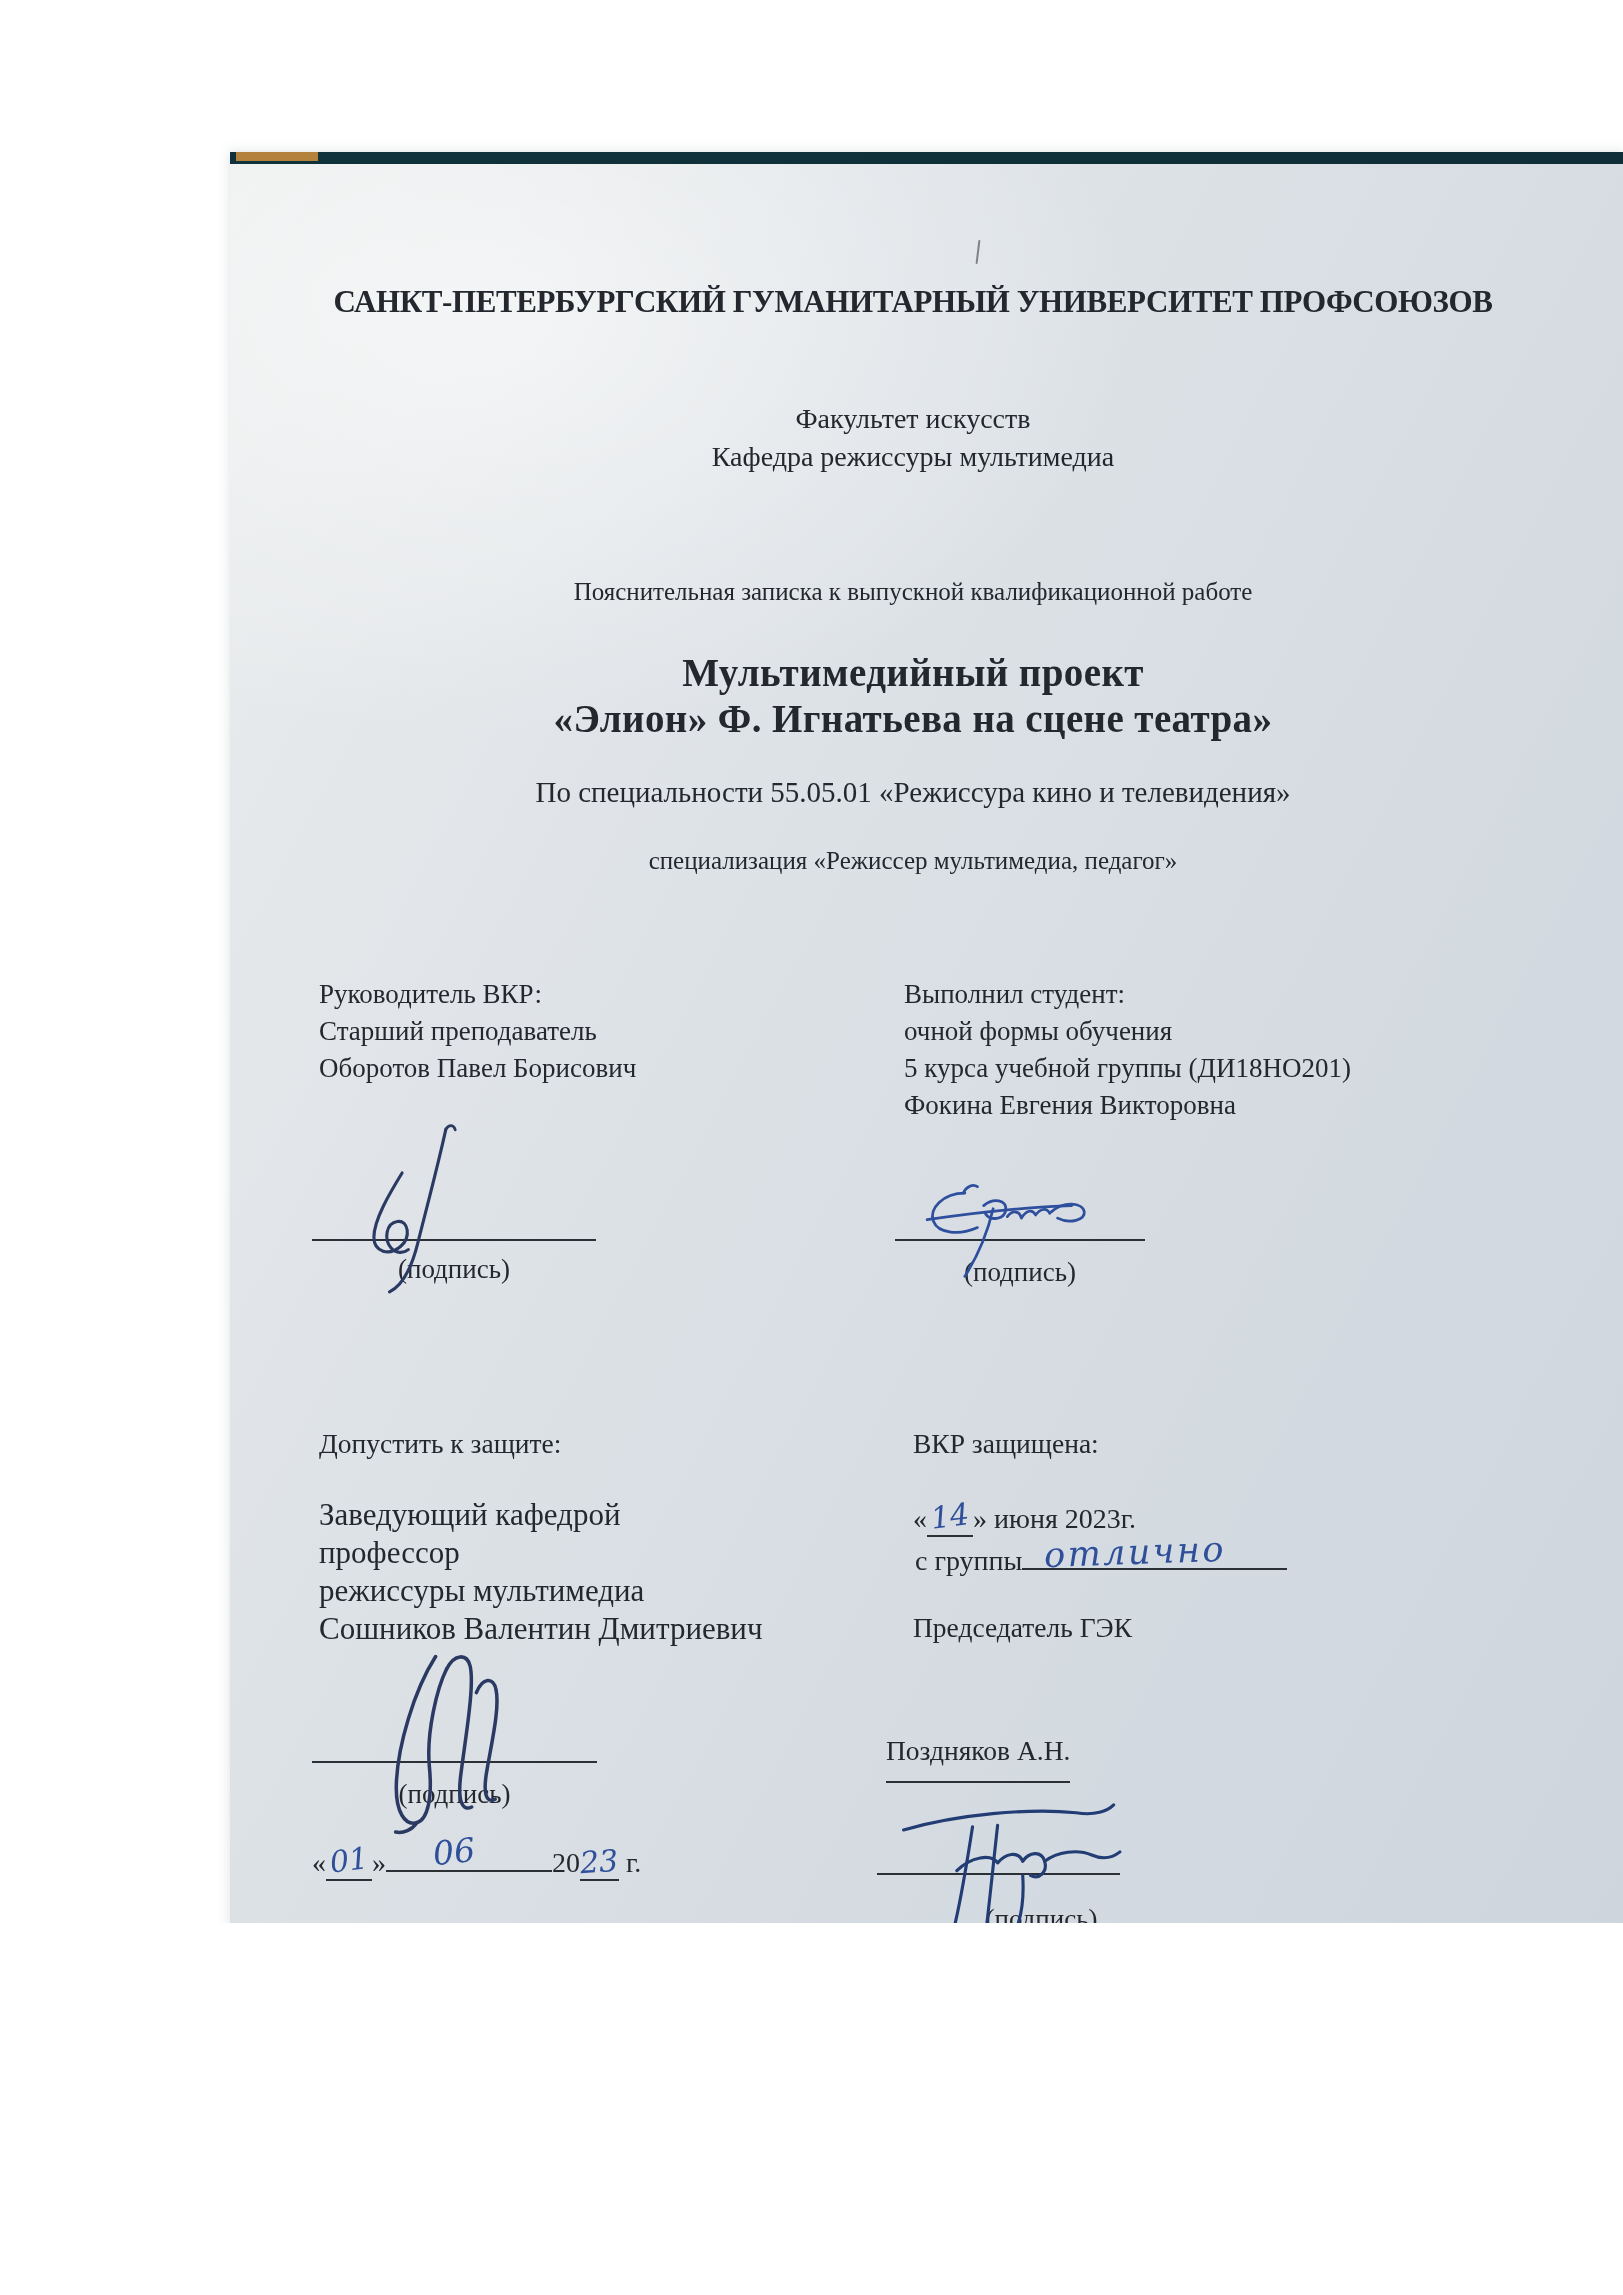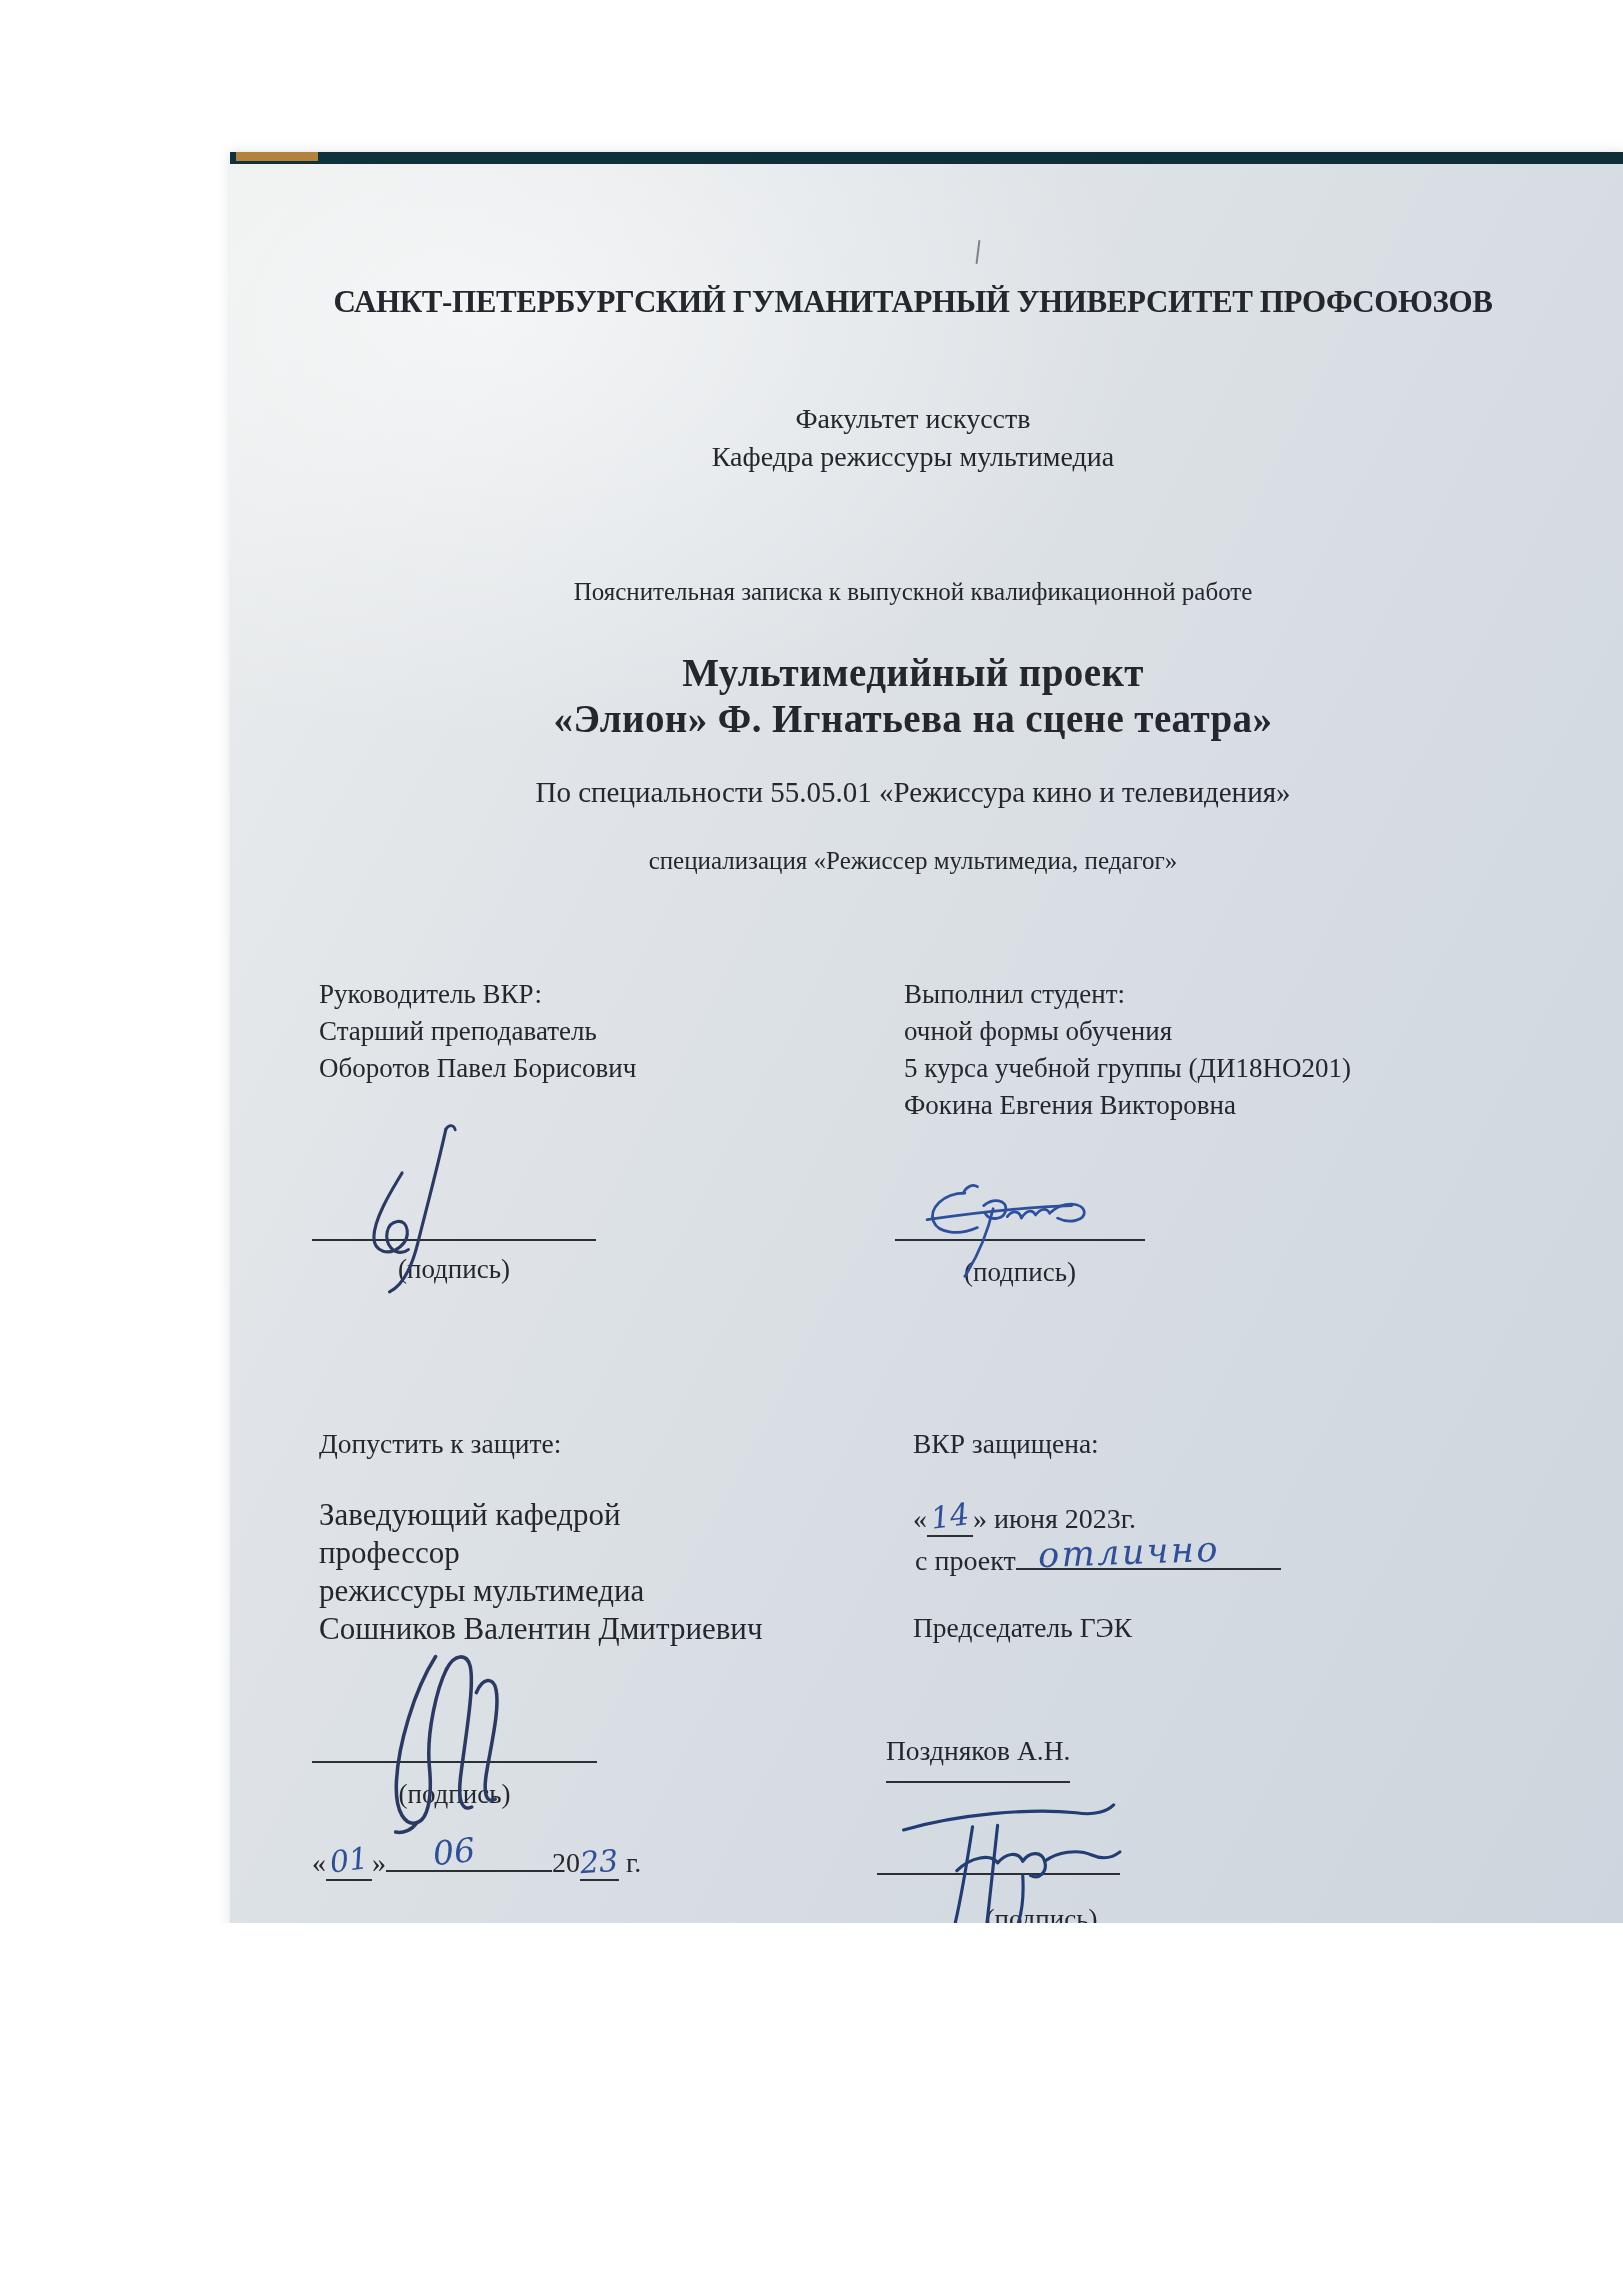--- a/index.html
+++ b/index.html
@@ -213,21 +213,21 @@
         <div>профессор</div>
         <div>режиссуры мультимедиа</div>
         <div>Сошников Валентин Дмитриевич</div>
       </div>
 
       <div id="defense-date" class="abs">
         <span>«</span><span class="day-slot"><span class="hand hand-day">14</span></span><span>» июня 2023г.</span>
       </div>
 
       <div id="grade-row" class="abs">
-        <span>с проект</span><span id="grade-blank"><span id="grade-value" class="hand">отлично</span></span>
+        <span>с группы</span><span id="grade-blank"><span id="grade-value" class="hand">отлично</span></span>
       </div>
 
       <div id="chair-label" class="abs">Председатель ГЭК</div>
       <div id="chair-name" class="abs">Поздняков А.Н.</div>
 
       <div id="sig-line-head" class="sig-line"></div>
       <div id="sig-cap-head" class="sig-caption">(подпись)</div>
       <svg id="sig-ink-head" class="abs ink" width="181" height="192" viewBox="0 0 230 245">
         <path d="M 96,16 C 68,60 48,130 46,176 C 44,216 58,232 72,228 C 86,224 92,196 88,156 C 84,112 98,56 110,32" stroke="#2b3a63" stroke-width="4.5"></path>
         <path d="M 110,32 C 120,12 136,12 140,28 C 146,52 134,120 128,168 C 124,200 130,214 142,208" stroke="#2b3a63" stroke-width="4.5"></path>

